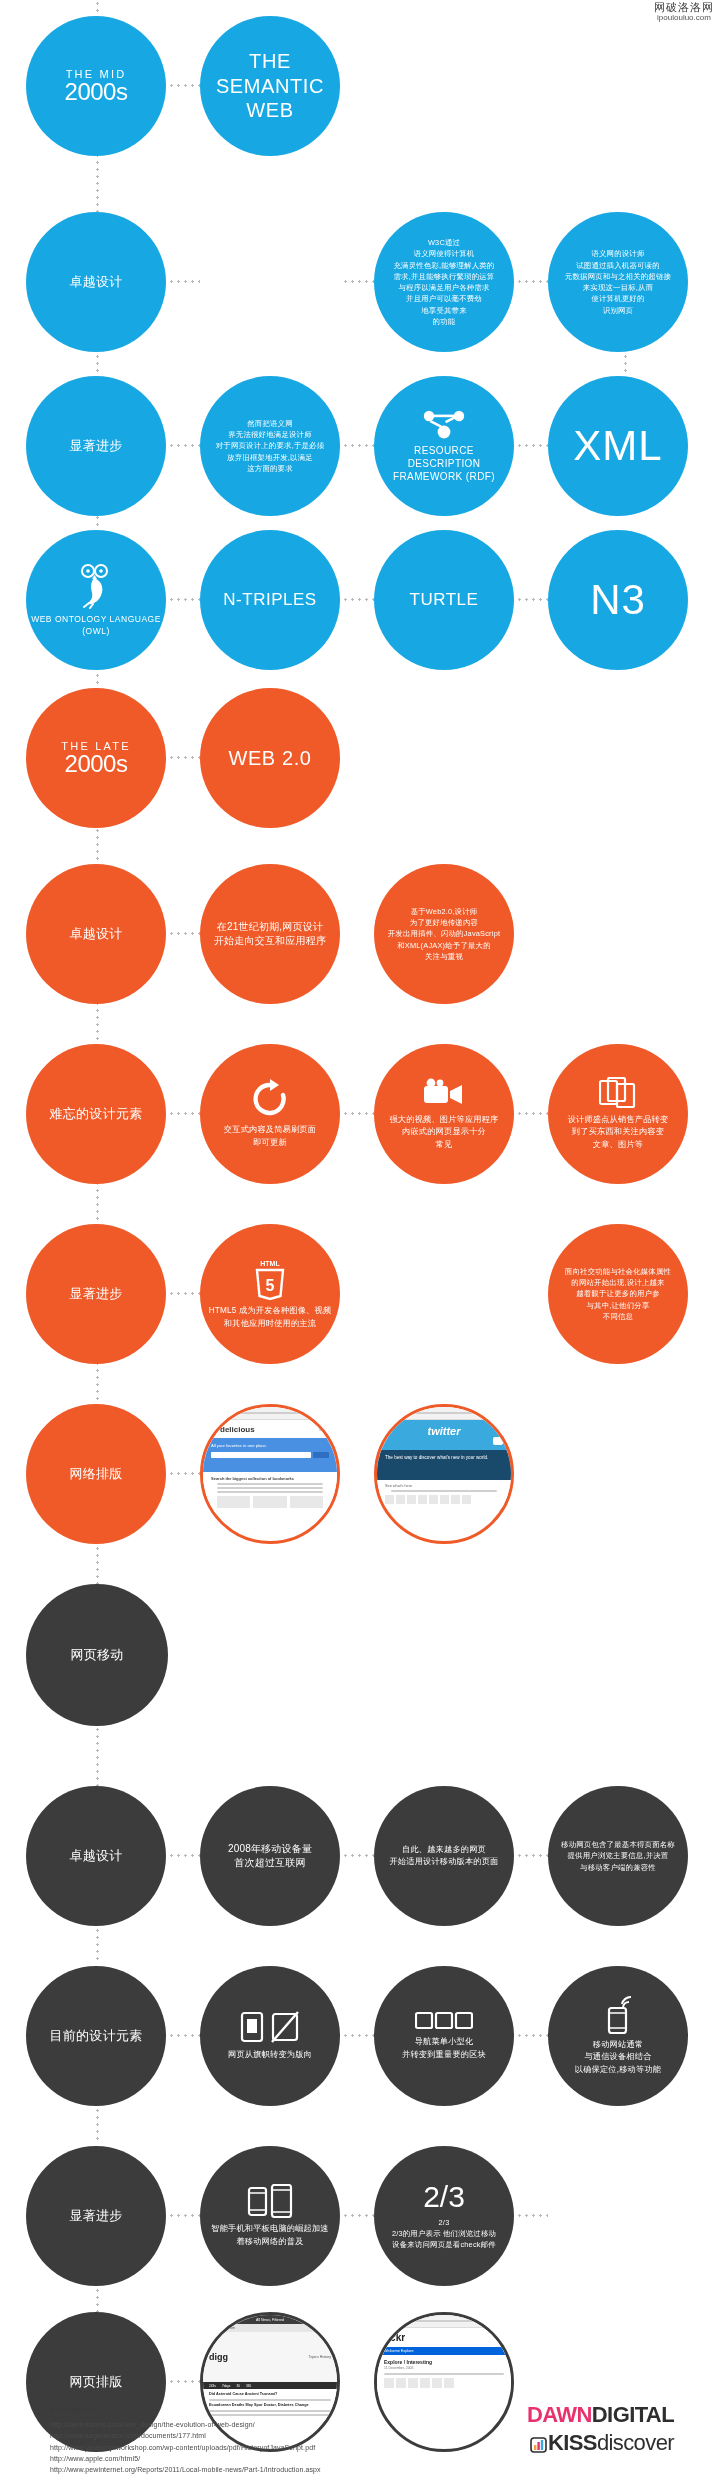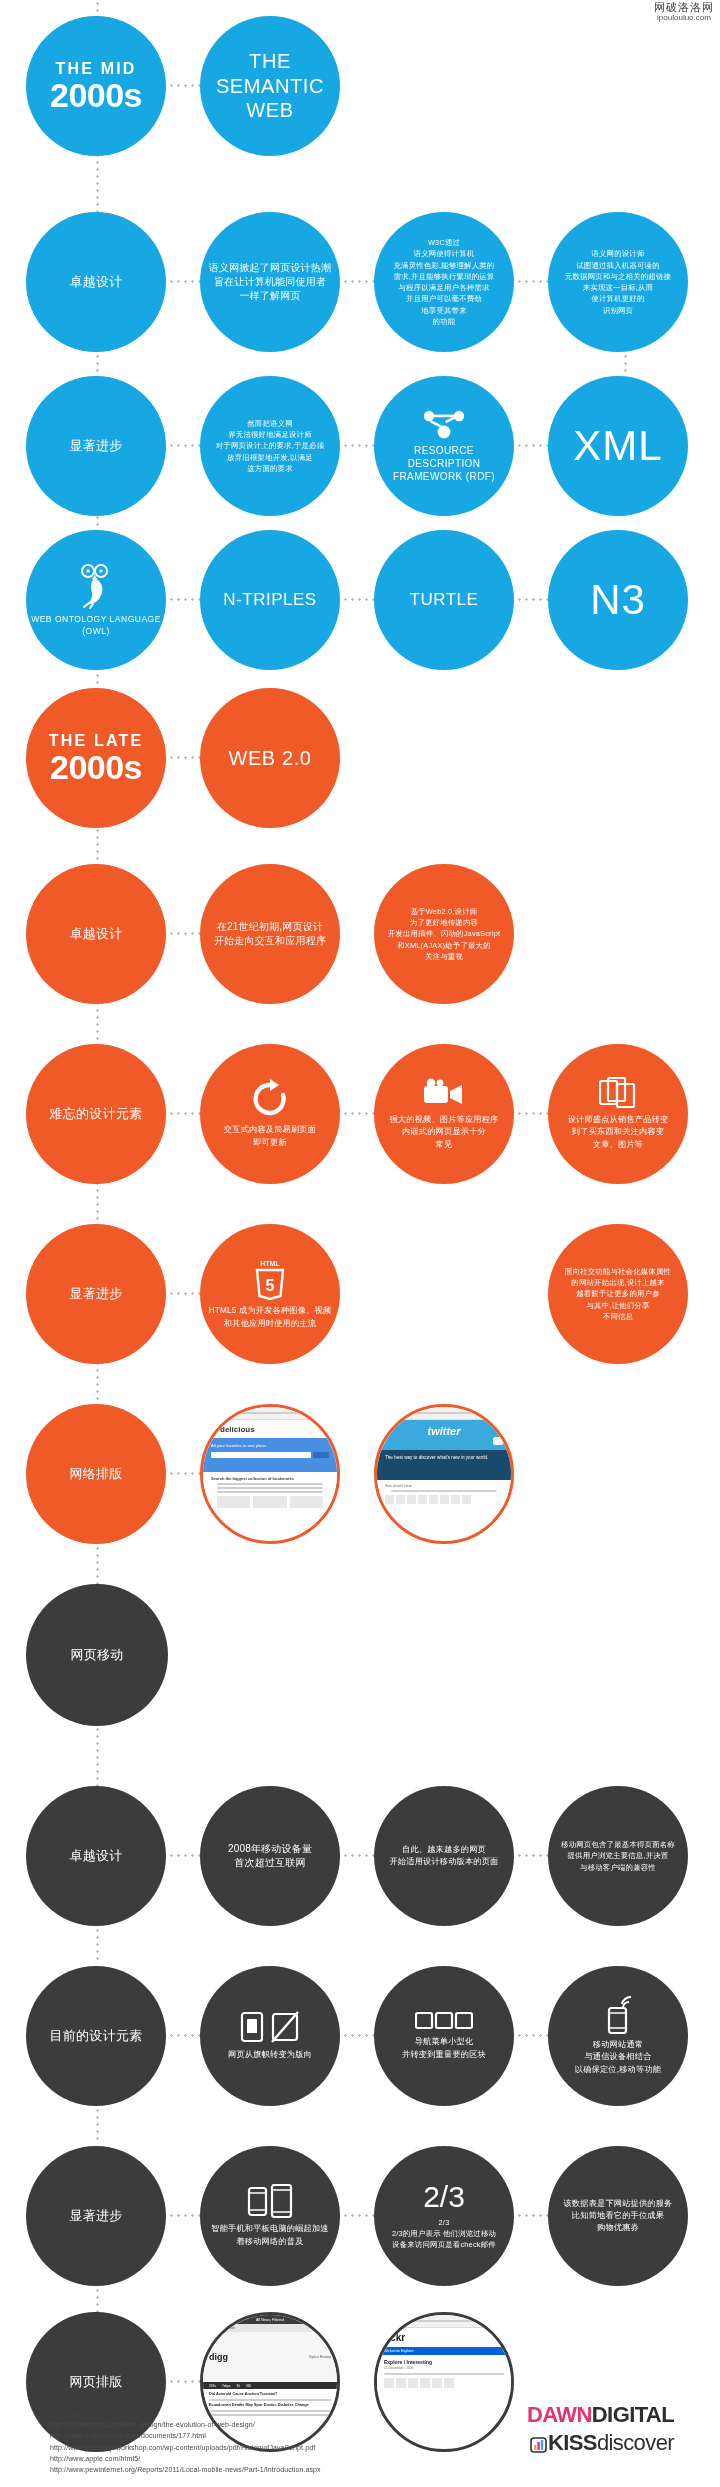--- a/index.html
+++ b/index.html
@@ -34,22 +34,22 @@
   }
   .bub .inner { width: 100%; }
   .bub.blue   { background: #17a8e3; }
   .bub.orange { background: #ef5a28; }
   .bub.dark   { background: #3c3c3c; }
 
   .t-cn    { font-size: 10px; line-height: 1.42; color: #fff; letter-spacing: .2px; }
   .t-cn.sm { font-size: 8.2px; line-height: 1.5; }
   .t-cn.xs { font-size: 7.4px; line-height: 1.52; }
   .t-lab   { font-size: 13px; color: #fff; letter-spacing: .3px; }
-  .t-eralabel { font-size: 16px; letter-spacing: 2.2px; font-weight: 700; color:#fff; }
-  .t-erabig { font-size: 34px; font-weight: 700; letter-spacing: -0.5px; color:#fff; line-height: 1; }
+  .t-eralabel { font-size: 11px; letter-spacing: 2.2px; font-weight: 400; color:#fff; }
+  .t-erabig { font-size: 24px; font-weight: 400; letter-spacing: -0.5px; color:#fff; line-height: 1; }
   .t-big-en { font-size: 20px; font-weight: 400; letter-spacing: .6px; color:#fff; line-height: 1.22; }
   .t-mid-en { font-size: 17px; letter-spacing: .5px; color:#fff; line-height:1.2;}
   .t-huge   { font-size: 42px; font-weight: 400; color:#fff; line-height: 1; letter-spacing: 1px;}
   .t-small-en { font-size: 8.5px; letter-spacing: .5px; color:#fff; line-height: 1.35; }
   .t-caps   { font-size: 10px; letter-spacing: .4px; color:#fff; line-height: 1.3; }
 
   
   .dots-h {
     position: absolute; height: 3px;
     background-image: radial-gradient(circle, #b9b9b9 1.1px, transparent 1.3px);
@@ -133,23 +133,20 @@
   </div>
   <div class="dots-h" style="left:168px; top:84px; width:32px;"></div>
   <div class="bub blue" style="left:200px; top:16px; width:140px; height:140px;">
     <div class="inner t-big-en">THE SEMANTIC WEB</div>
   </div>
 
   <div class="bub blue" style="left:26px; top:212px; width:140px; height:140px;">
     <div class="inner t-lab">卓越设计</div>
   </div>
   <div class="dots-h" style="left:168px; top:280px; width:32px;"></div>
-  <div class="bub blue" style="left:200px; top:212px; width:140px; height:140px;">
-    <div class="inner t-cn wrap">语义网掀起了网页设计热潮<br>旨在让计算机能同使用者<br>一样了解网页</div>
-  </div>
   <div class="dots-h" style="left:342px; top:280px; width:32px;"></div>
   <div class="bub blue" style="left:374px; top:212px; width:140px; height:140px;">
     <div class="inner t-cn xs wrap">W3C通过<br>语义网使得计算机<br>充满灵性色彩,能够理解人类的<br>需求,并且能够执行繁琐的运算<br>与程序以满足用户各种需求<br>并且用户可以毫不费劲<br>地享受其带来<br>的功能</div>
   </div>
   <div class="dots-h" style="left:516px; top:280px; width:32px;"></div>
   <div class="bub blue" style="left:548px; top:212px; width:140px; height:140px;">
     <div class="inner t-cn xs wrap">语义网的设计师<br>试图通过插入机器可读的<br>元数据网页和与之相关的超链接<br>来实现这一目标,从而<br>使计算机更好的<br>识别网页</div>
   </div>
 
   <div class="bub blue" style="left:26px; top:376px; width:140px; height:140px;">
@@ -457,23 +454,20 @@
     </div>
   </div>
   <div class="dots-h" style="left:342px; top:2214px; width:32px;"></div>
   <div class="bub dark" style="left:374px; top:2146px; width:140px; height:140px;">
     <div class="inner">
       <div style="font-size:30px;font-weight:400;line-height:1;margin-bottom:5px;">2/3</div>
       <div class="t-cn xs">2/3<br>2/3的用户表示 他们浏览过移动<br>设备来访问网页是看check邮件</div>
     </div>
   </div>
   <div class="dots-h" style="left:516px; top:2214px; width:32px;"></div>
-  <div class="bub dark" style="left:548px; top:2146px; width:140px; height:140px;">
-    <div class="inner t-cn sm wrap">该数据表是下网站提供的服务<br>比知简地看它的手位成果<br>购物优惠券</div>
-  </div>
 
   <div class="bub dark" style="left:26px; top:2312px; width:140px; height:140px;">
     <div class="inner t-lab">网页排版</div>
   </div>
   <div class="dots-h" style="left:168px; top:2380px; width:32px;"></div>
 
   <div class="shot" style="left:200px; top:2312px; width:140px; height:140px; border:3px solid #3c3c3c;">
     <div class="shot-in">
       <div style="background:#3c3c3c;height:9px;display:flex;align-items:center;justify-content:center;">
         <span style="font-size:3.6px;color:#fff;">All News, Filtered</span>

